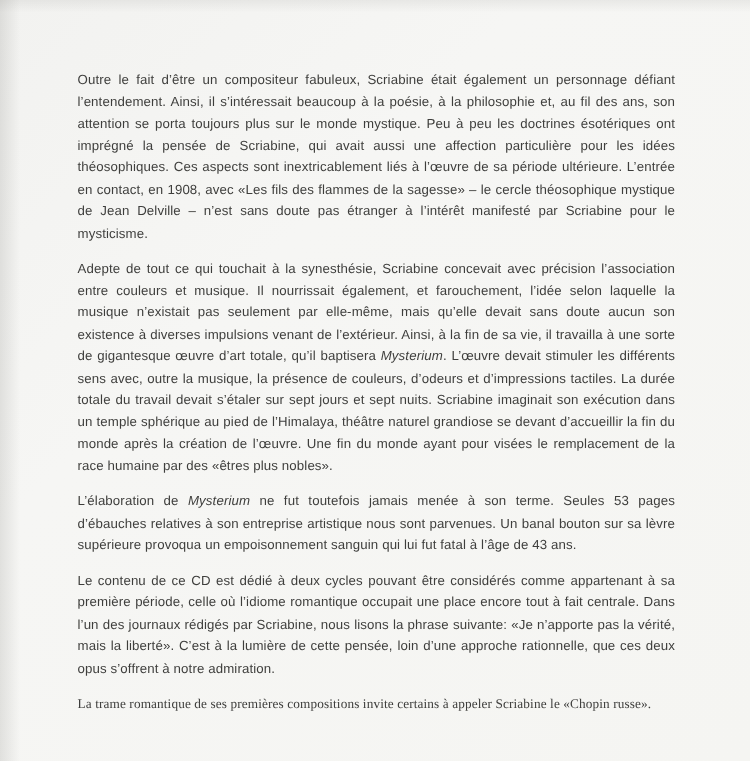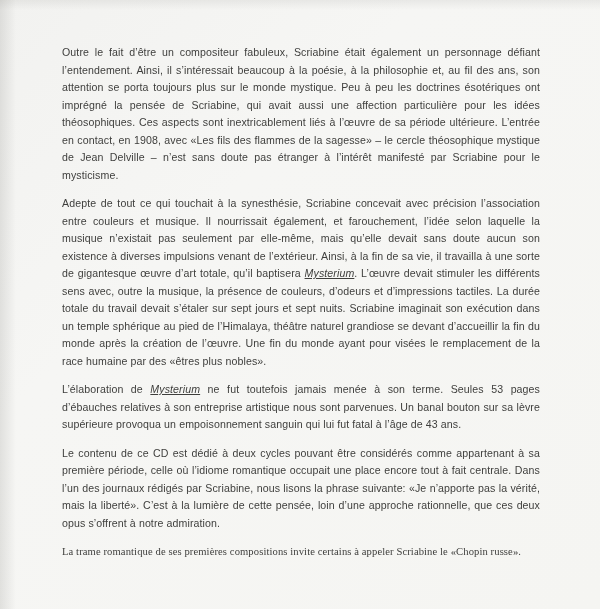--- a/index.html
+++ b/index.html
@@ -19,37 +19,37 @@
     height: 609px;
     background-color: var(--page-bg, #f5f5f3);
     background-image:
       linear-gradient(to right, rgba(110,110,105,0.16) 0px, rgba(110,110,105,0.0) 16px),
       linear-gradient(to bottom, rgba(110,110,105,0.10) 0px, rgba(110,110,105,0.0) 10px),
       linear-gradient(135deg, #f2f2f0 0%, #f6f6f4 35%, #f5f5f2 100%);
   }
   .text-block {
     position: absolute;
     left: 62px;
-    top: 44px;
+    top: 56px;
     width: 478px;
     color: var(--ink, #3e3e3c);
     font-size: 10.6px;
     line-height: 17.5px;
     text-align: justify;
     letter-spacing: 0.1px;
   }
   .para {
     margin: 0 0 11px 0;
   }
   .para:last-child {
     margin-bottom: 0;
     font-family: Liberation Serif, serif;
   }
   .run { font-style: normal; }
-  .run.italic { font-style: italic; text-decoration: underline; }
+  .run.italic { font-style: italic; }
 </style>
 </head>
 <body>
 
 <div class="page" style="--page-bg: #f5f5f3; --ink: #3e3e3c;">
   <div class="text-block">
       <p class="para"><span class="run">Outre le fait d’être un compositeur fabuleux, Scriabine était également un personnage défiant l’entendement. Ainsi, il s’intéressait beaucoup à la poésie, à la philosophie et, au fil des ans, son attention se porta toujours plus sur le monde mystique. Peu à peu les doctrines ésotériques ont imprégné la pensée de Scriabine, qui avait aussi une affection particulière pour les idées théosophiques. Ces aspects sont inextricablement liés à l’œuvre de sa période ultérieure. L’entrée en contact, en 1908, avec «Les fils des flammes de la sagesse» – le cercle théosophique mystique de Jean Delville – n’est sans doute pas étranger à l’intérêt manifesté par Scriabine pour le mysticisme.</span></p>
       <p class="para"><span class="run">Adepte de tout ce qui touchait à la synesthésie, Scriabine concevait avec précision l’association entre couleurs et musique. Il nourrissait également, et farouchement, l’idée selon laquelle la musique n’existait pas seulement par elle-même, mais qu’elle devait sans doute aucun son existence à diverses impulsions venant de l’extérieur. Ainsi, à la fin de sa vie, il travailla à une sorte de gigantesque œuvre d’art totale, qu’il baptisera </span><span class="run italic">Mysterium</span><span class="run">. L’œuvre devait stimuler les différents sens avec, outre la musique, la présence de couleurs, d’odeurs et d’impressions tactiles. La durée totale du travail devait s’étaler sur sept jours et sept nuits. Scriabine imaginait son exécution dans un temple sphérique au pied de l’Himalaya, théâtre naturel grandiose se devant d’accueillir la fin du monde après la création de l’œuvre. Une fin du monde ayant pour visées le remplacement de la race humaine par des «êtres plus nobles».</span></p>
       <p class="para"><span class="run">L’élaboration de </span><span class="run italic">Mysterium</span><span class="run"> ne fut toutefois jamais menée à son terme. Seules 53 pages d’ébauches relatives à son entreprise artistique nous sont parvenues. Un banal bouton sur sa lèvre supérieure provoqua un empoisonnement sanguin qui lui fut fatal à l’âge de 43 ans.</span></p>
       <p class="para"><span class="run">Le contenu de ce CD est dédié à deux cycles pouvant être considérés comme appartenant à sa première période, celle où l’idiome romantique occupait une place encore tout à fait centrale. Dans l’un des journaux rédigés par Scriabine, nous lisons la phrase suivante: «Je n’apporte pas la vérité, mais la liberté». C’est à la lumière de cette pensée, loin d’une approche rationnelle, que ces deux opus s’offrent à notre admiration.</span></p>

